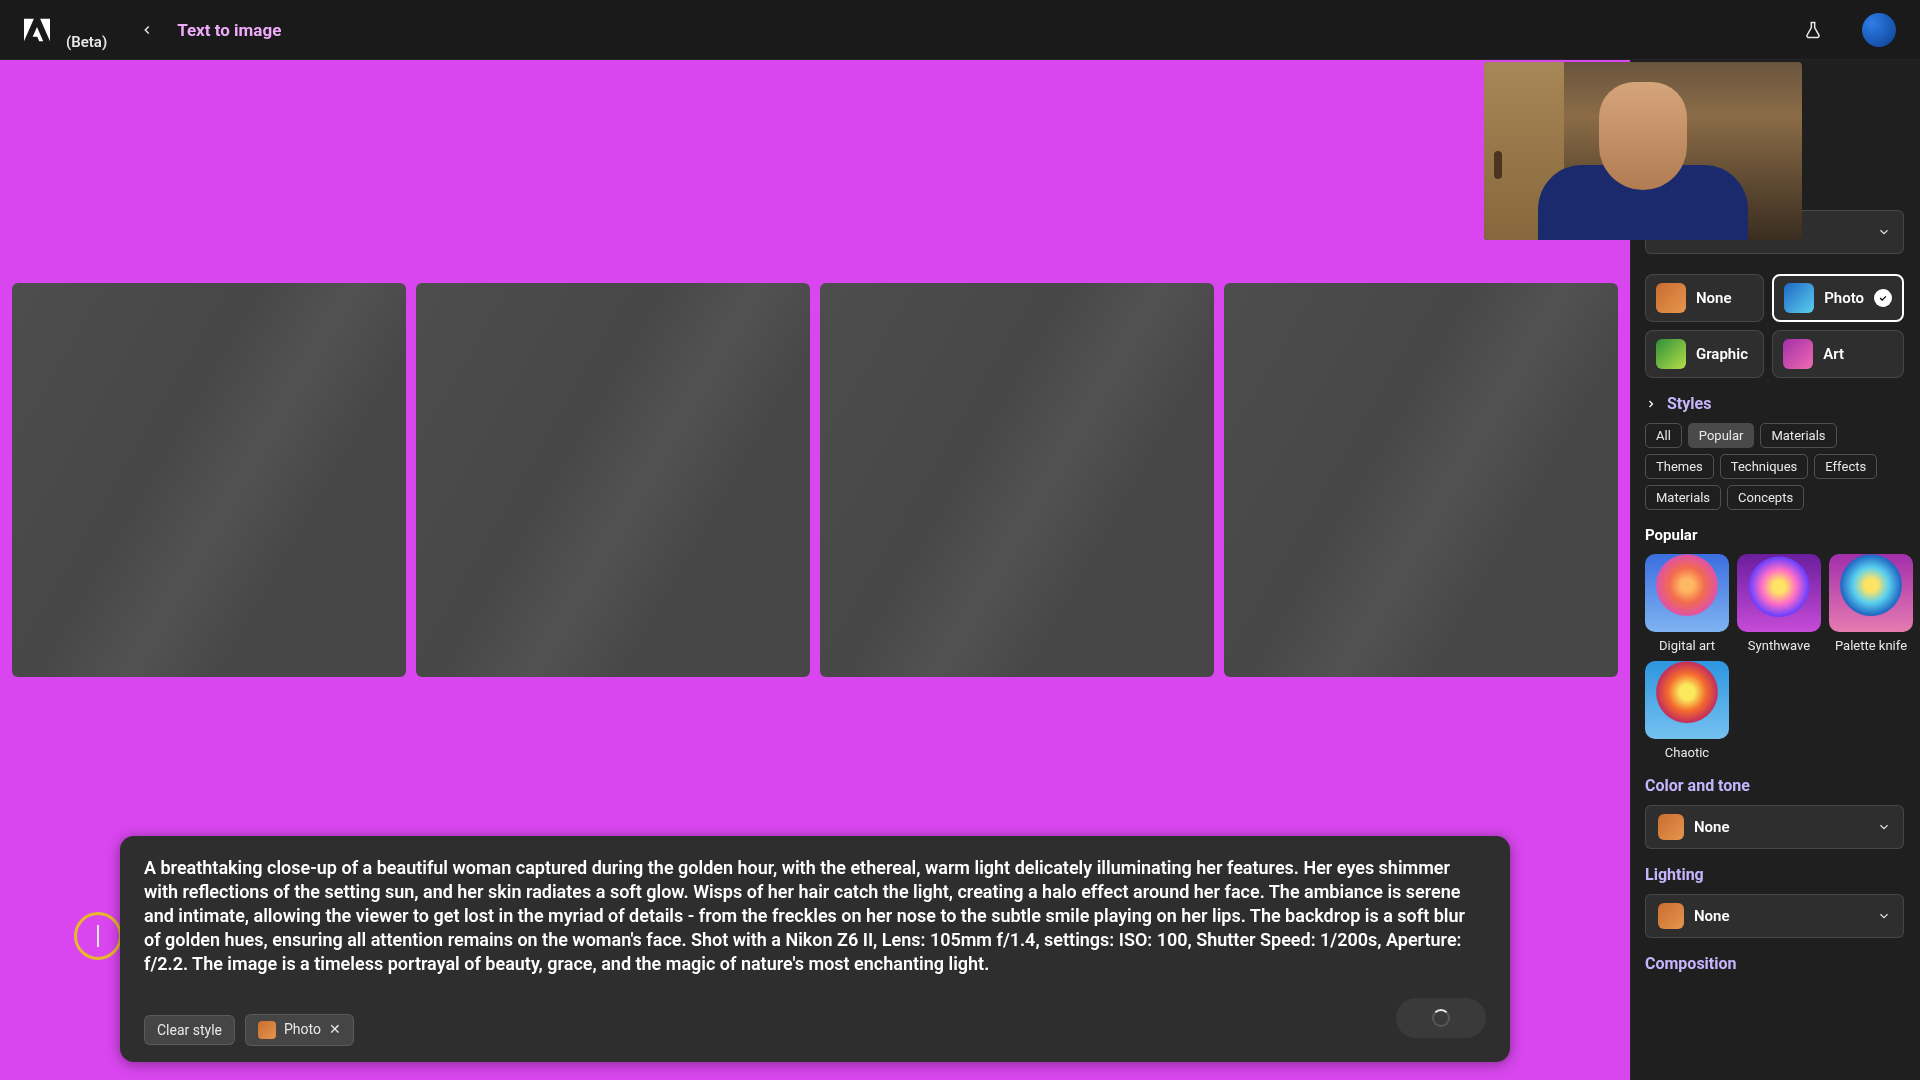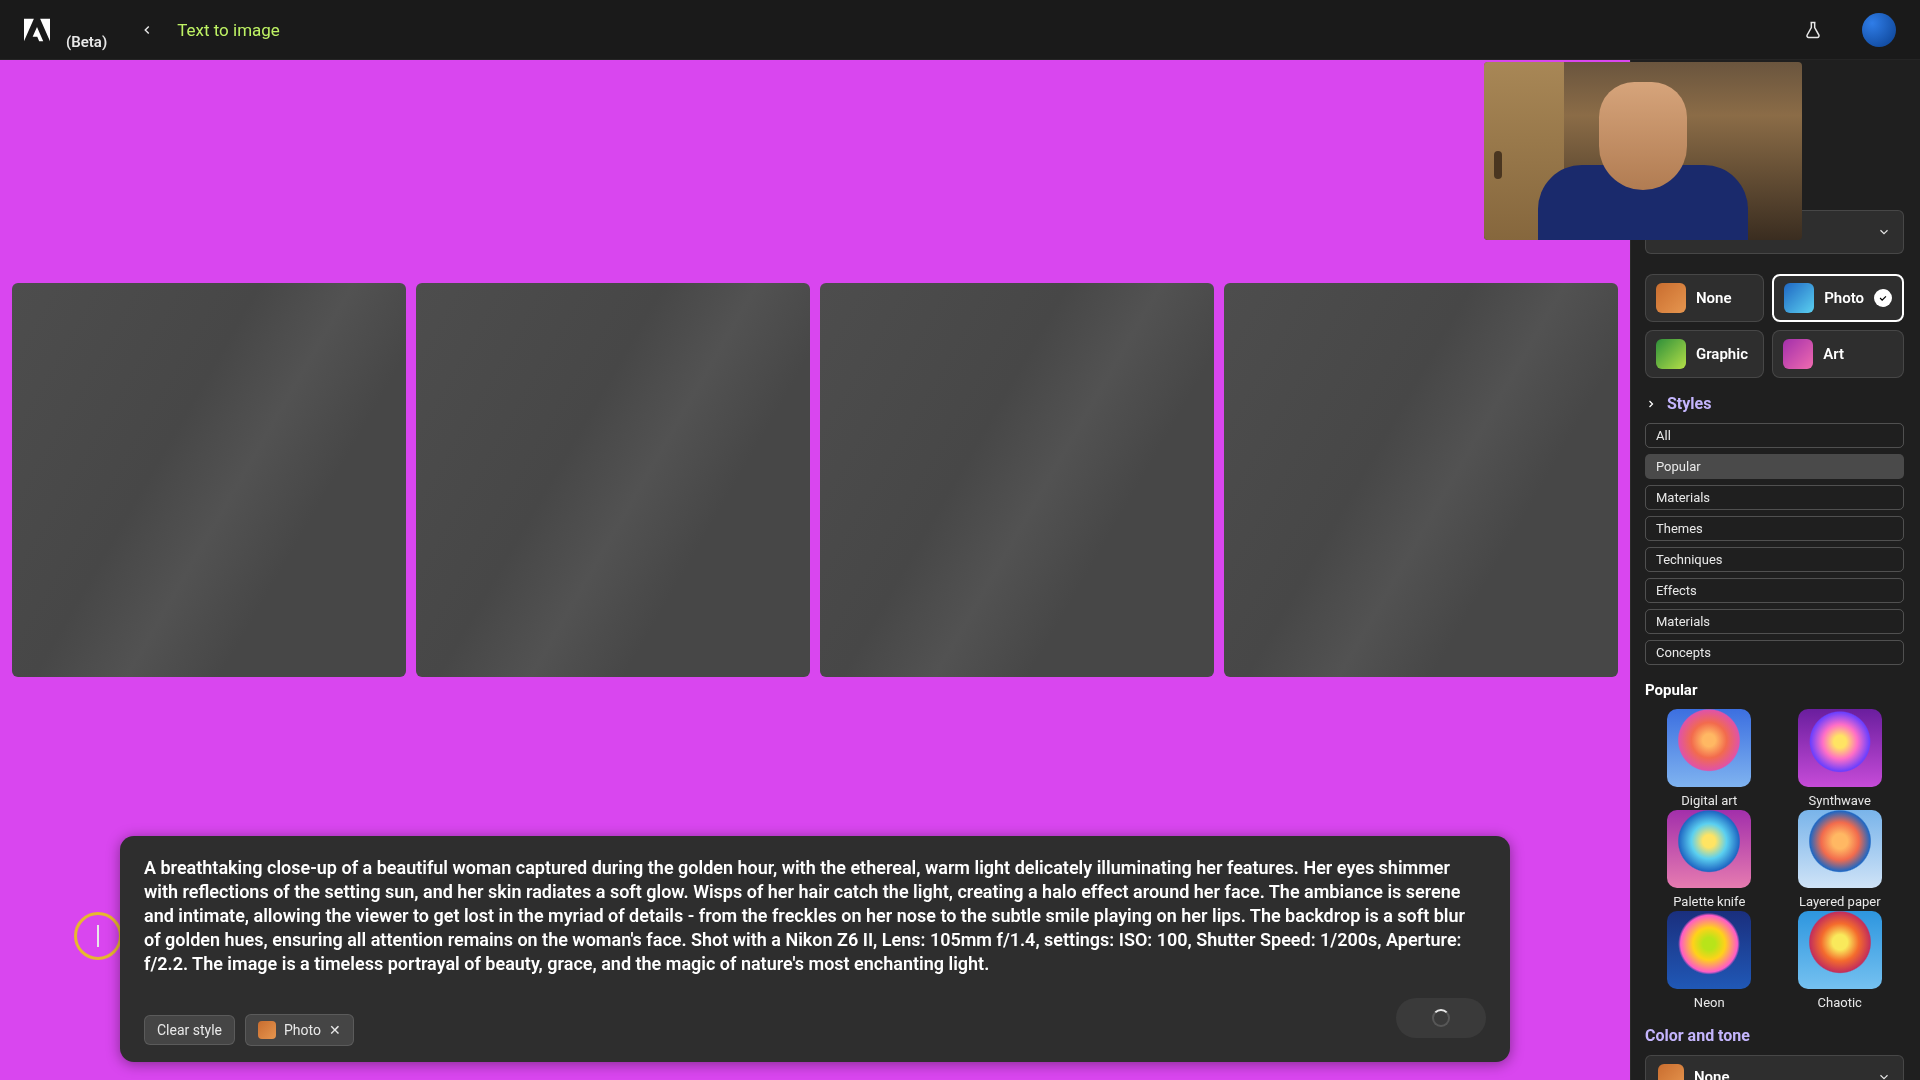--- a/index.html
+++ b/index.html
@@ -4,37 +4,37 @@
 <style>
 * { margin:0; padding:0; box-sizing:border-box; font-family:-apple-system,BlinkMacSystemFont,"Segoe UI",Roboto,sans-serif; }
 body { background:#1a1a1a; color:#e8e8e8; width:1920px; height:1080px; overflow:hidden; position:relative; }
 
 
 .topbar { height:60px; background:#1a1a1a; display:flex; align-items:center; padding:0 24px; gap:16px; border-bottom:1px solid rgba(255,255,255,.05);}
 .logo { width:26px; height:26px; fill:#fff; }
 .beta { font-size:15px; color:#e8e8e8; font-weight:600;margin-top:24px; }
 .back { width:28px; height:28px; display:flex; align-items:center; justify-content:center; cursor:pointer; margin-left:10px; }
 .back svg{ width:14px; height:14px; stroke:#e8e8e8; stroke-width:2.5; fill:none; }
-.title { font-size:17px; color:#bef264; font-weight:400; }
+.title { font-size:17px; color:#f0abfc; font-weight:700; }
 .topbar .spacer{ flex:1; }
 .top-icon { width:26px; height:26px; display:flex; align-items:center; justify-content:center; cursor:pointer; margin-left:16px; }
 .top-icon svg{ width:20px; height:20px; stroke:#e8e8e8; stroke-width:1.8; fill:none; }
 .avatar { width:34px; height:34px; border-radius:50%; background:radial-gradient(circle at 30% 30%, #2f7de8, #0a3f8e); margin-left:20px; cursor:pointer; }
 
 
 .main { display:flex; height:calc(100% - 60px); }
 .canvas { flex:1; background:#d946ef; position:relative; display:flex; flex-direction:column; justify-content:center; padding:0 12px; }
 .grid { display:grid; grid-template-columns:repeat(4,1fr); gap:10px; margin-top:-180px; }
 .slot { aspect-ratio:1/1; background:linear-gradient(120deg,#4d4d4d 0%,#474747 40%,#525252 55%,#474747 70%); border-radius:6px; }
 
 
 .prompt-wrap { position:absolute; left:120px; right:120px; bottom:18px; background:#2e2e2e; border-radius:14px; padding:20px 24px 16px; box-shadow:0 2px 14px rgba(0,0,0,.4); }
 .prompt { font-size:18px; line-height:1.33; color:#fff; font-weight:600; outline:none; }
 .tags { display:flex; align-items:center; gap:10px; margin-top:14px; }
-.tag-btn { background:#454545; border:1px solid rgba(255,255,255,.12); color:#e8e8e8; font-size:14px; padding:6px 12px; border-radius:6px; cursor:pointer; display:flex; align-items:center; gap:8px;margin-top:24px; }
+.tag-btn { background:#454545; border:1px solid rgba(255,255,255,.12); color:#e8e8e8; font-size:14px; padding:6px 12px; border-radius:6px; cursor:pointer; display:flex; gap:8px;margin-top:24px; }
 .tag-btn .swatch{ width:18px; height:18px; border-radius:4px; background:linear-gradient(135deg,#c96d2f,#e6964f); }
 .tag-btn .x{ font-size:14px; color:#e8e8e8; }
 .tags .spacer{flex:1;}
 .gen-btn { width:90px; height:40px; background:#3a3a3a; border-radius:20px; display:flex; align-items:center; justify-content:center; cursor:pointer; }
 .spinner { width:18px; height:18px; border:2.5px solid rgba(255,255,255,.15); border-top-color:#e8e8e8; border-radius:50%; animation:spin 1s linear infinite;}
 @keyframes spin{to{transform:rotate(360deg)}}
 
 .cursor-ring { position:absolute; left:74px; bottom:120px; width:48px; height:48px; border:3px solid #e7b82e; border-radius:50%; display:flex; align-items:center; justify-content:center; pointer-events:none;}
 .cursor-ring::after{ content:""; width:2px; height:22px; background:#e8e8e8; }
 
@@ -57,26 +57,26 @@
 .hidden-select { margin-bottom:20px; }
 
 .type-grid { display:grid; grid-template-columns:1fr 1fr; gap:8px; margin:8px 0 4px;}
 .type-btn { height:48px; background:#2e2e2e; border:1px solid rgba(255,255,255,.12); border-radius:8px; display:flex; align-items:center; gap:10px; padding:0 10px; cursor:pointer; font-size:15px; color:#fff; font-weight:600;}
 .type-btn .swatch{ width:30px; height:30px; border-radius:6px;}
 .type-btn.sel{ border:2px solid #fff; }
 .type-btn.sel .check{ margin-left:auto; width:18px; height:18px; border-radius:50%; background:#fff; display:flex; align-items:center; justify-content:center;}
 .type-btn.sel .check svg{ width:10px; height:10px; stroke:#000; stroke-width:3; fill:none;}
 
 .collapse-hdr svg{ width:12px; height:12px; stroke:#fff; stroke-width:2.5; fill:none;}
-.chips { display:flex; flex-wrap:wrap; gap:6px;flex-direction:column;}
+.chips { display:flex; flex-wrap:wrap; gap:6px;}
 .chip { font-size:13px; color:#e8e8e8; padding:4px 10px; border-radius:5px; border:1px solid rgba(255,255,255,.22); cursor:pointer; background:transparent;}
 .chip.sel{ background:#4a4a4a; border-color:transparent;}
 
 .cat-label { font-size:15px; font-weight:700; color:#fff; margin:16px 0 10px;}
-.style-grid { display:grid; grid-template-columns:repeat(2,1fr); gap:2px;}
+.style-grid { display:grid; grid-template-columns:repeat(5,1fr); gap:8px;}
 .style-card { display:flex; flex-direction:column; align-items:center; gap:6px; cursor:pointer;}
 .style-card .thumb{ width:84px; height:78px; border-radius:10px;}
 .style-card .name{ font-size:13px; color:#e8e8e8; text-align:center;}
 
 
 .th-da{ background:radial-gradient(circle at 50% 40%, #ffb863 10%, #f26b4d 28%, #e053a6 48%, transparent 50%), linear-gradient(180deg,#3c6fe0,#7fb3f0);}
 .th-sw{ background:radial-gradient(circle at 50% 42%, #ffe463 10%, #ff6ec7 28%, #6b3fff 48%, transparent 50%), linear-gradient(180deg,#6a1e9e,#c64bd8);}
 .th-pk{ background:radial-gradient(circle at 50% 40%, #ffe463 10%, #5bd0f0 28%, #1f67c3 48%, transparent 50%), linear-gradient(180deg,#a22fab,#e67bb0);}
 .th-lp{ background:radial-gradient(circle at 50% 40%, #ffb863 12%, #f26b4d 30%, #1f67c3 48%, transparent 50%), linear-gradient(180deg,#79b4ea,#cfe3f7);}
 .th-ne{ background:radial-gradient(circle at 50% 42%, #b8e41a 10%, #ffd21a 26%, #ff5bc7 46%, transparent 50%), linear-gradient(180deg,#1a2f7e,#2058b6);}

